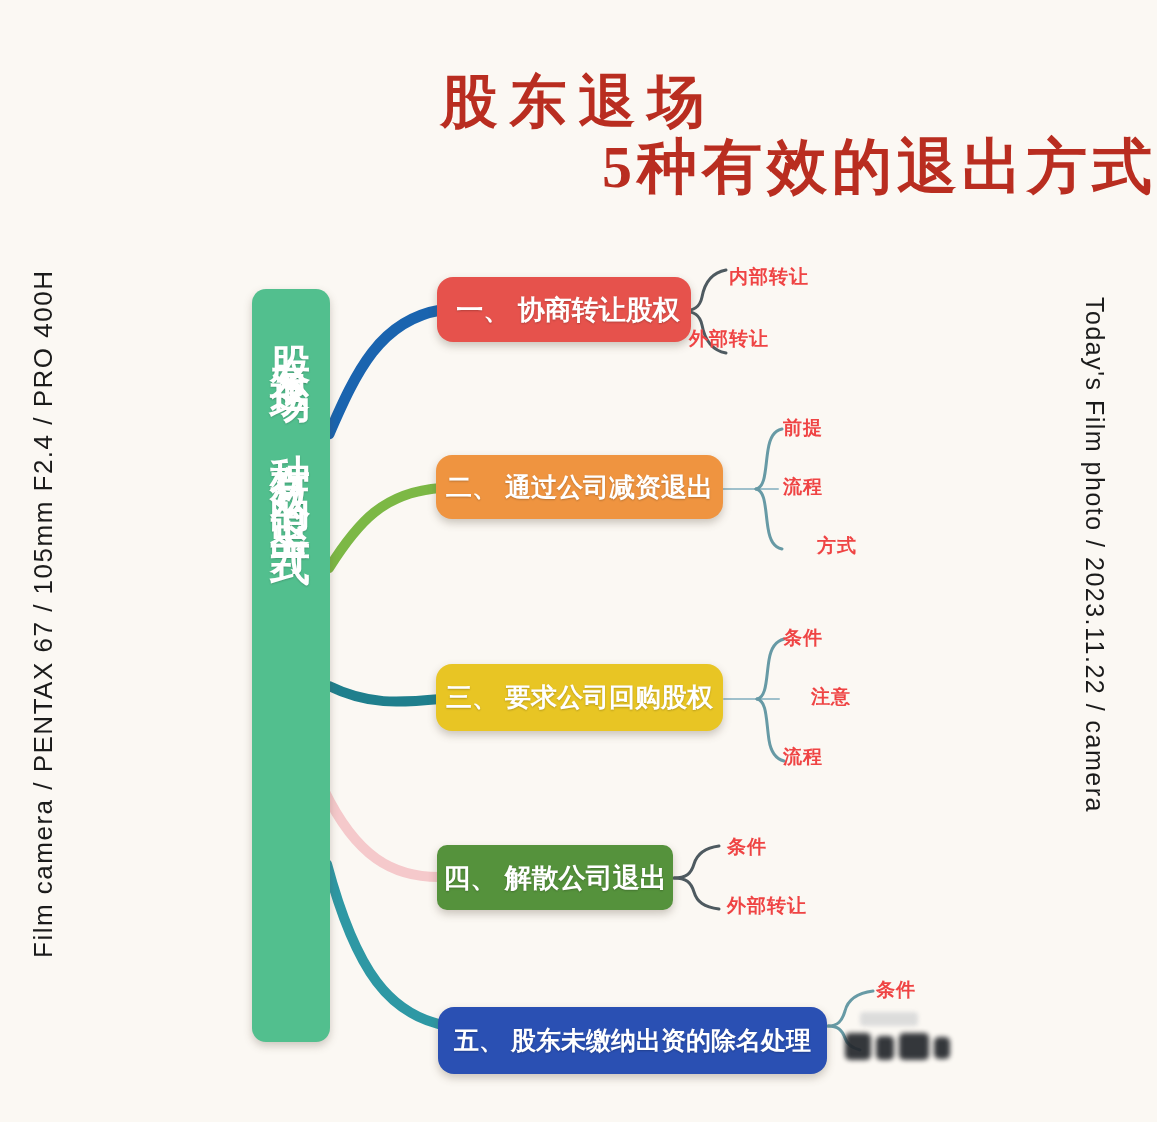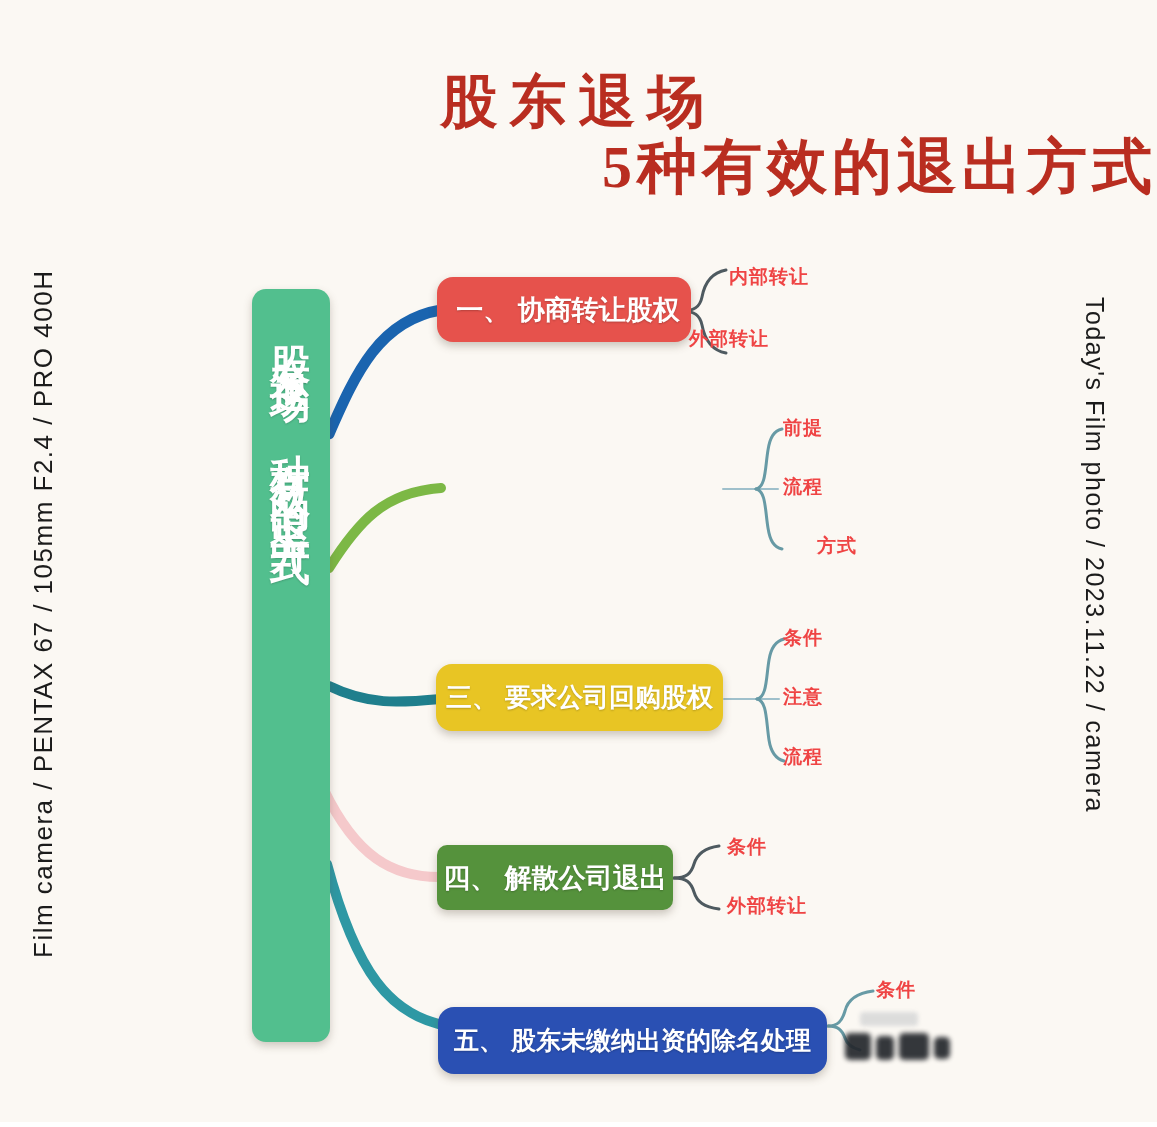--- a/index.html
+++ b/index.html
@@ -51,21 +51,21 @@
   .n3{left:436px;top:664px;width:287px;height:67px;font-size:26px;}
   .n4{left:437px;top:845px;width:236px;height:65px;font-size:27px;border-radius:10px;}
   .n5{left:438px;top:991px;width:389px;height:67px;font-size:25px;}
   
   .leaf{
     position:absolute;font-size:19px;font-weight:900;
     color:#ef4444;letter-spacing:1px;white-space:nowrap;
   }
   .l1a{left:729px;top:264px;}  .l1b{left:689px;top:326px;}
   .l2a{left:783px;top:415px;}  .l2b{left:783px;top:474px;}  .l2c{left:783px;top:533px;margin-left:34px;}
-  .l3a{left:783px;top:625px;}  .l3b{left:783px;top:684px;}  .l3c{left:783px;top:744px;}
+  .l3a{left:783px;top:625px;}  .l3b{left:811px;top:684px;}  .l3c{left:783px;top:744px;}
   .l4a{left:727px;top:834px;}  .l4b{left:727px;top:893px;}
   .l5a{left:876px;top:977px;}
   
   .faintmark{
     position:absolute;left:860px;top:1012px;width:58px;height:14px;
     background:#c3c6c9;border-radius:4px;filter:blur(2px);opacity:.55;
   }
   .smudge{
     position:absolute;left:845px;top:1033px;display:flex;gap:5px;
     filter:blur(2.6px);opacity:.92;
@@ -125,20 +125,23 @@
   <div class="caption left">Film camera / PENTAX 67 / 105mm F2.4 / PRO 400H</div>
   <div class="caption right">Today's Film photo / 2023.11.22 / camera</div>
 
   <div class="rootbar" style="background: rgb(82, 191, 142);">
     <span>股东退场5种有效的退出方式</span>
   </div>
 
   <div class="node n1" style="background: rgb(230, 82, 76);">
     <span>一、 协商转让股权</span>
   </div>
+  <div class="node n2" style="background: rgb(239, 148, 64);">
+    <span>二、 通过公司减资退出</span>
+  </div>
   <div class="node n3" style="background: rgb(232, 197, 36);">
     <span>三、 要求公司回购股权</span>
   </div>
   <div class="node n4" style="background: rgb(85, 146, 60);">
     <span>四、 解散公司退出</span>
   </div>
   <div class="node n5" style="background: rgb(42, 80, 179); margin-top: 16px;">
     <span>五、 股东未缴纳出资的除名处理</span>
   </div>
 

